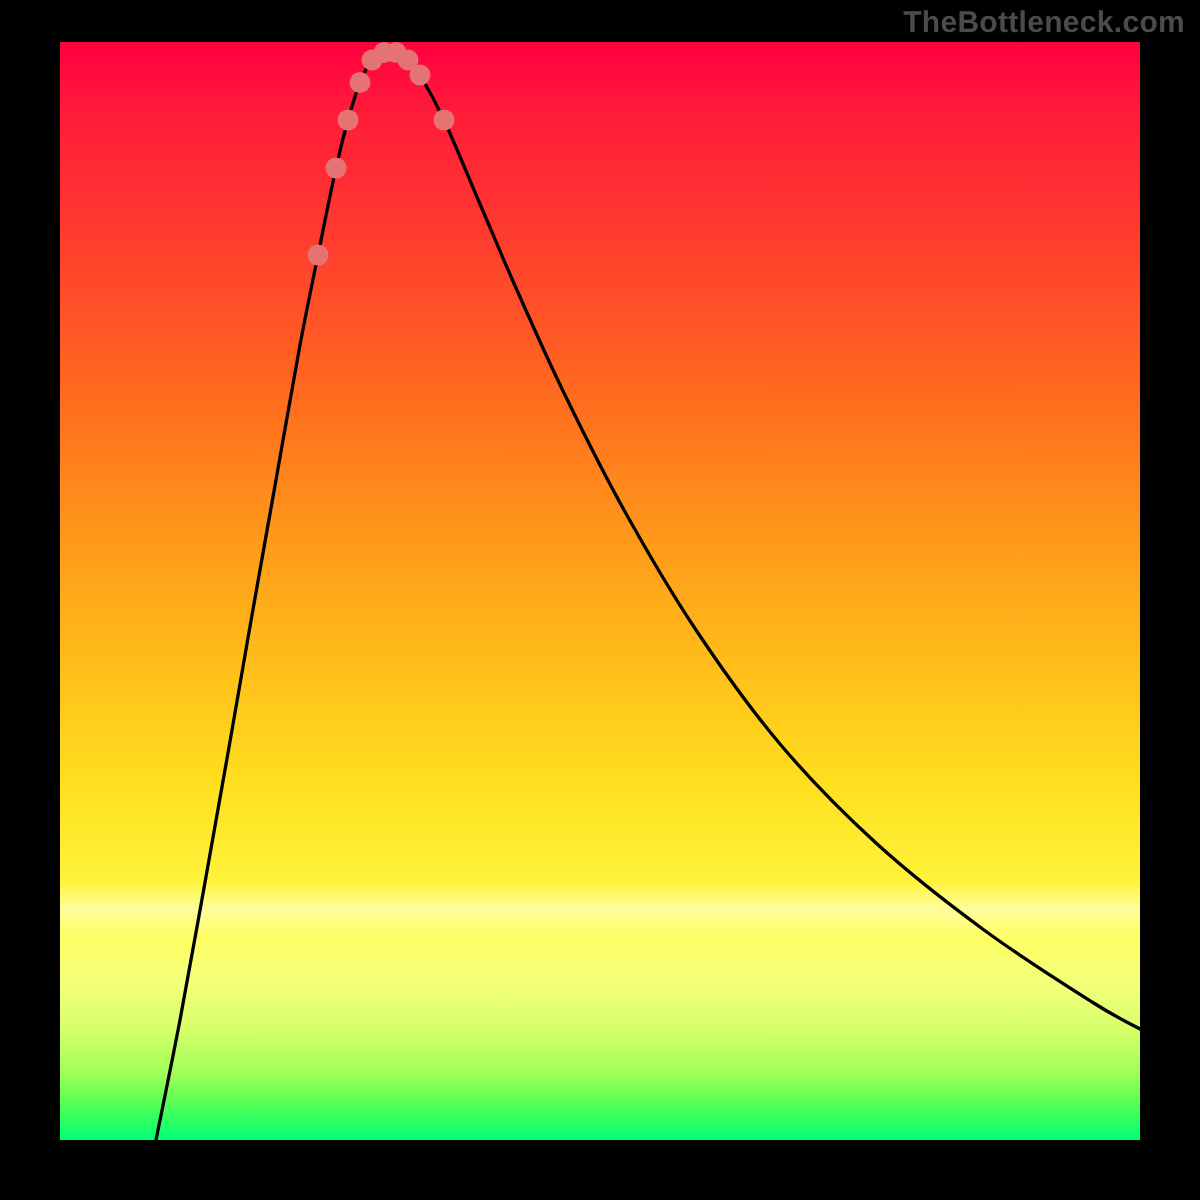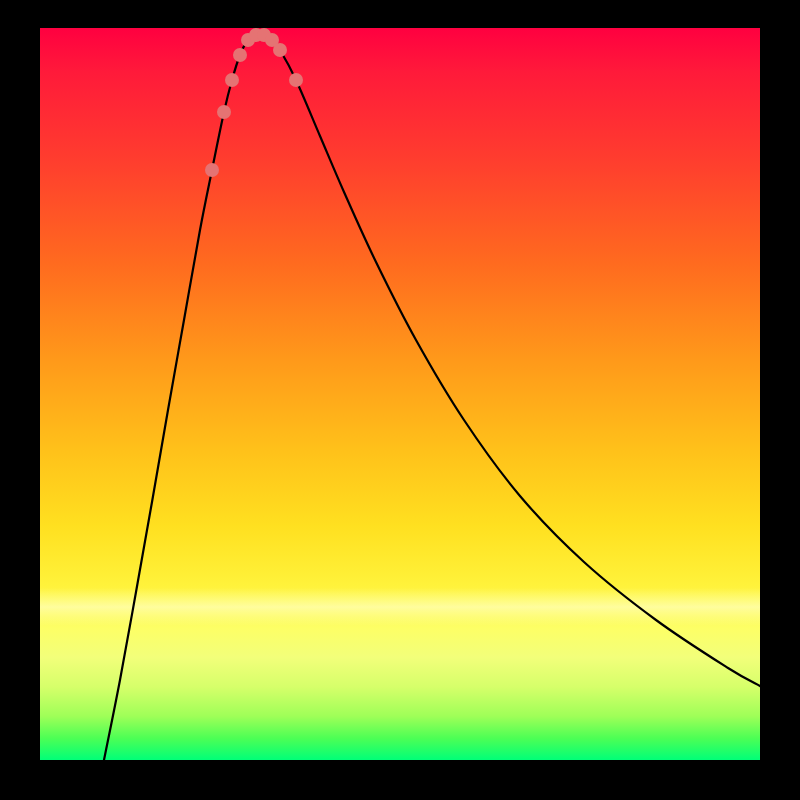--- a/index.html
+++ b/index.html
@@ -76,20 +76,21 @@
     inset: 0;
     width: 100%;
     height: 100%;
   }
 </style>
 </head>
 <body>
 
 <div class="stage">
 
+  <div class="watermark">TheBottleneck.com</div>
 
   <div class="plot-area">
     <div class="grad-bg"></div>
     <div class="yellow-band"></div>
     <svg class="curve" viewBox="0 0 720 732" preserveAspectRatio="none">
       <path id="curve-path" fill="none" stroke="#000" stroke-width="2.2" stroke-linecap="round" stroke-linejoin="round" d="M 64 732 C 66.66666666666667 718.6666666666666, 74.66666666666667 680, 80 652 C 85.33333333333333 624, 90.66666666666667 593.6666666666666, 96 564 C 101.33333333333333 534.3333333333334, 106.66666666666667 504.3333333333333, 112 474 C 117.33333333333333 443.6666666666667, 122.66666666666667 412.3333333333333, 128 382 C 133.33333333333334 351.6666666666667, 138.66666666666666 322, 144 292 C 149.33333333333334 262, 155.33333333333334 227, 160 202 C 164.66666666666666 177, 168 161.66666666666666, 172 142 C 176 122.33333333333333, 180.66666666666666 99, 184 84 C 187.33333333333334 69, 189.33333333333334 61.5, 192 52 C 194.66666666666666 42.5, 197.33333333333334 33.666666666666664, 200 27 C 202.66666666666666 20.333333333333332, 205.33333333333334 15.333333333333334, 208 12 C 210.66666666666666 8.666666666666666, 213.33333333333334 7.833333333333333, 216 7 C 218.66666666666666 6.166666666666667, 221.33333333333334 6.166666666666667, 224 7 C 226.66666666666666 7.833333333333333, 229.33333333333334 9.5, 232 12 C 234.66666666666666 14.5, 236 15.333333333333332, 240 22 C 244 28.666666666666668, 249.33333333333334 37.666666666666664, 256 52 C 262.6666666666667 66.33333333333333, 272 89.33333333333333, 280 108 C 288 126.66666666666667, 294.6666666666667 143, 304 164 C 313.3333333333333 185, 324 209.33333333333334, 336 234 C 348 258.6666666666667, 361.3333333333333 285.6666666666667, 376 312 C 390.6666666666667 338.3333333333333, 406.6666666666667 366, 424 392 C 441.3333333333333 418, 460 444.3333333333333, 480 468 C 500 491.6666666666667, 521.3333333333334 513.3333333333334, 544 534 C 566.6666666666666 554.6666666666666, 592 574.3333333333334, 616 592 C 640 609.6666666666666, 670.6666666666666 629, 688 640 C 705.3333333333334 651, 714.6666666666666 655, 720 658"></path>
       <g id="markers-group">
           <circle cx="172" cy="142" r="7" fill="#e57373"></circle>
           <circle cx="184" cy="84" r="7" fill="#e57373"></circle>
           <circle cx="192" cy="52" r="7" fill="#e57373"></circle>

